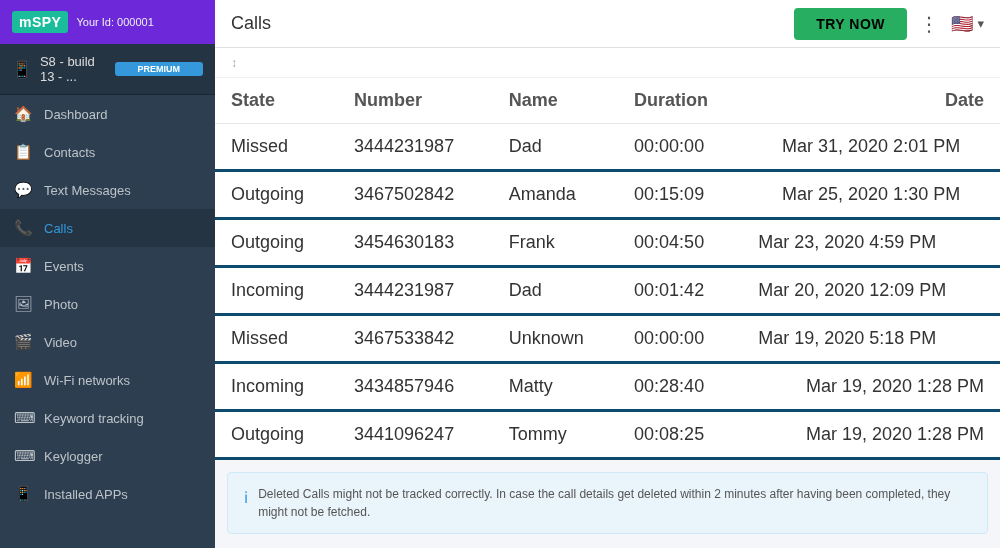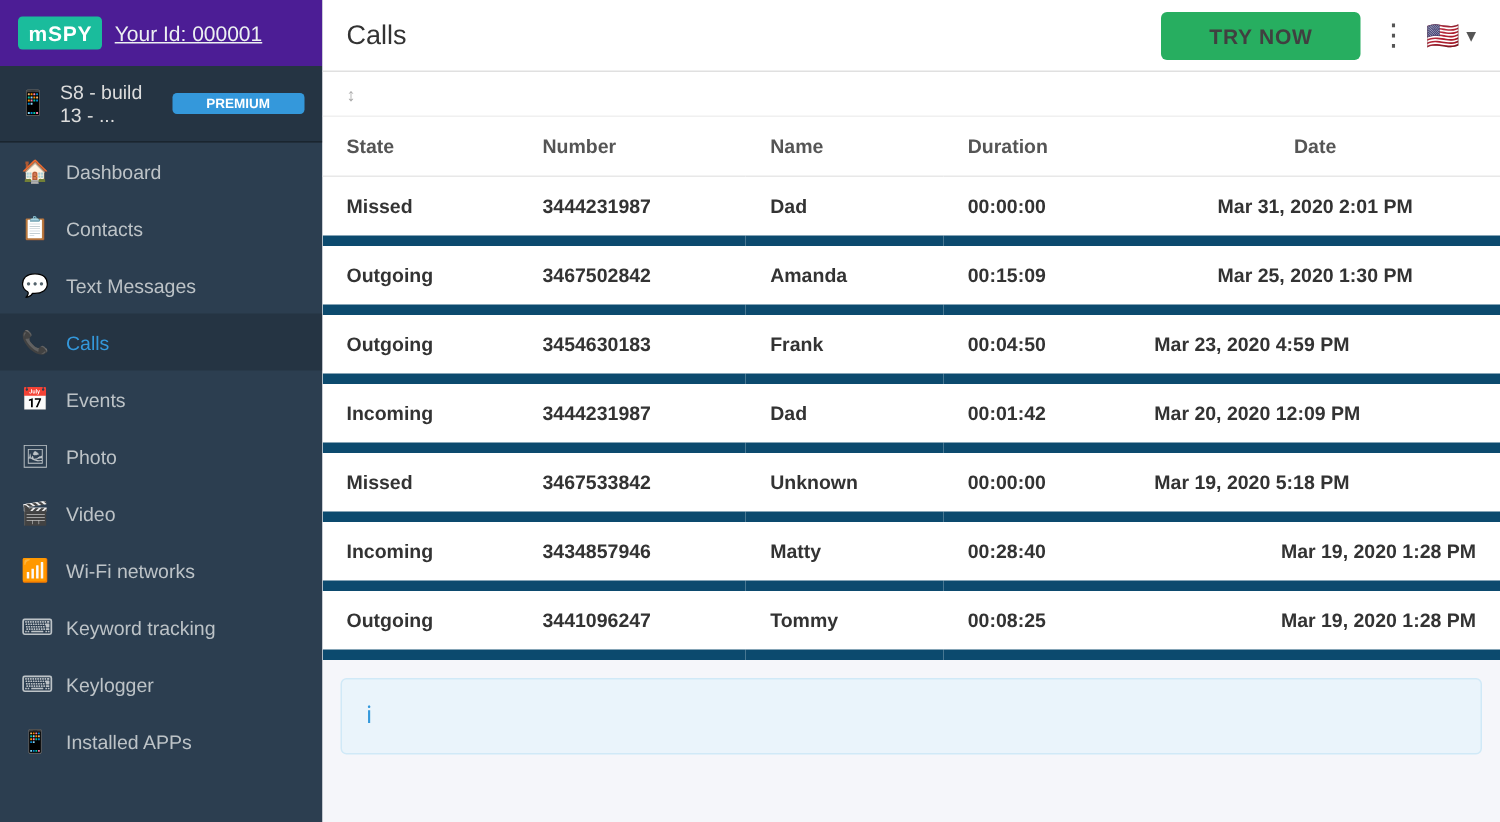--- a/index.html
+++ b/index.html
@@ -10,40 +10,39 @@
       width: 215px;
       background: #2c3e50;
       color: #ccc;
       display: flex;
       flex-direction: column;
       height: 100%;
       flex-shrink: 0;
       overflow-y: auto;
     }
     .sidebar-header {
-      background: #4c1d95;
+      background: #6d28d9;
       padding: 8px 12px;
       display: flex;
       align-items: center;
       gap: 8px;
       height: 44px;
     }
     .mspy-logo {
       background: #1abc9c;
       color: white;
       font-weight: bold;
       font-size: 14px;
       padding: 3px 7px;
       border-radius: 3px;
       letter-spacing: 0.5px;
     }
     .user-id {
       color: #ecf0f1;
-      font-size: 14px;
-      text-decoration: underline;
+      font-size: 11px;
     }
     .device-row {
       background: #253443;
       padding: 10px 12px;
       display: flex;
       align-items: center;
       gap: 8px;
       font-size: 13px;
       color: #ddd;
       border-bottom: 1px solid #1a252f;
@@ -117,24 +116,24 @@
       flex-shrink: 0;
     }
     .topbar-title {
       font-size: 18px;
       font-weight: 500;
       color: #333;
       flex: 1;
     }
     .try-now-btn {
       background: #27ae60;
-      color: #404040;
+      color: #000000;
       border: none;
       border-radius: 4px;
-      padding: 8px 32px;
+      padding: 8px 22px;
       font-size: 14px;
       font-weight: bold;
       cursor: pointer;
       letter-spacing: 0.5px;
     }
     .topbar-dots {
       font-size: 20px;
       color: #555;
       cursor: pointer;
       line-height: 1;
@@ -174,33 +173,32 @@
       padding: 0 16px;
     }
     .scroll-hint-arrows {
       color: #aaa;
       font-size: 12px;
     }
 
     table {
       width: 100%;
       border-collapse: collapse;
-      font-size: 13px;
+      font-size: 18px;
     }
     thead th {
       text-align: left;
       padding: 12px 16px;
       color: #555;
       font-weight: 600;
       border-bottom: 1px solid #e8e8e8;
       background: white;
     }
     tbody tr {
-      border-bottom: 7px solid #0c4a6e;
-      font-weight: bold;
+      border-bottom: 3px solid #0c4a6e;
     }
     tbody td {
       padding: 12px 16px;
       color: #333;
     }
 
     
     .info-box {
       background: #eaf4fb;
       border: 1px solid #d0e9f7;
@@ -300,21 +298,21 @@
       <div class="scroll-hint">
         <span class="scroll-hint-arrows">↕</span>
       </div>
       <table>
         <thead>
           <tr>
             <th>State</th>
             <th>Number</th>
             <th>Name</th>
             <th>Duration</th>
-            <th style="text-align:center;">Date</th>
+            <th style="text-align:right;">Date</th>
           </tr>
         </thead>
         <tbody id="calls-tbody">
         <tr>
               <td>Missed</td>
               <td>3444231987</td>
               <td>Dad</td>
               <td>00:00:00</td>
               <td style="text-align: center;">Mar 31, 2020 2:01 PM</td>
             </tr>
@@ -359,15 +357,16 @@
               <td>Tommy</td>
               <td>00:08:25</td>
               <td style="text-align: right;">Mar 19, 2020 1:28 PM</td>
             </tr>
           </tbody>
       </table>
     </div>
 
     <div class="info-box">
       <span class="info-icon">ℹ</span>
+      <span>Deleted Calls might not be tracked correctly. In case the call details get deleted within 2 minutes after having been completed, they might not be fetched.</span>
     </div>
   </div>
 </main>
 
 </body></html>

